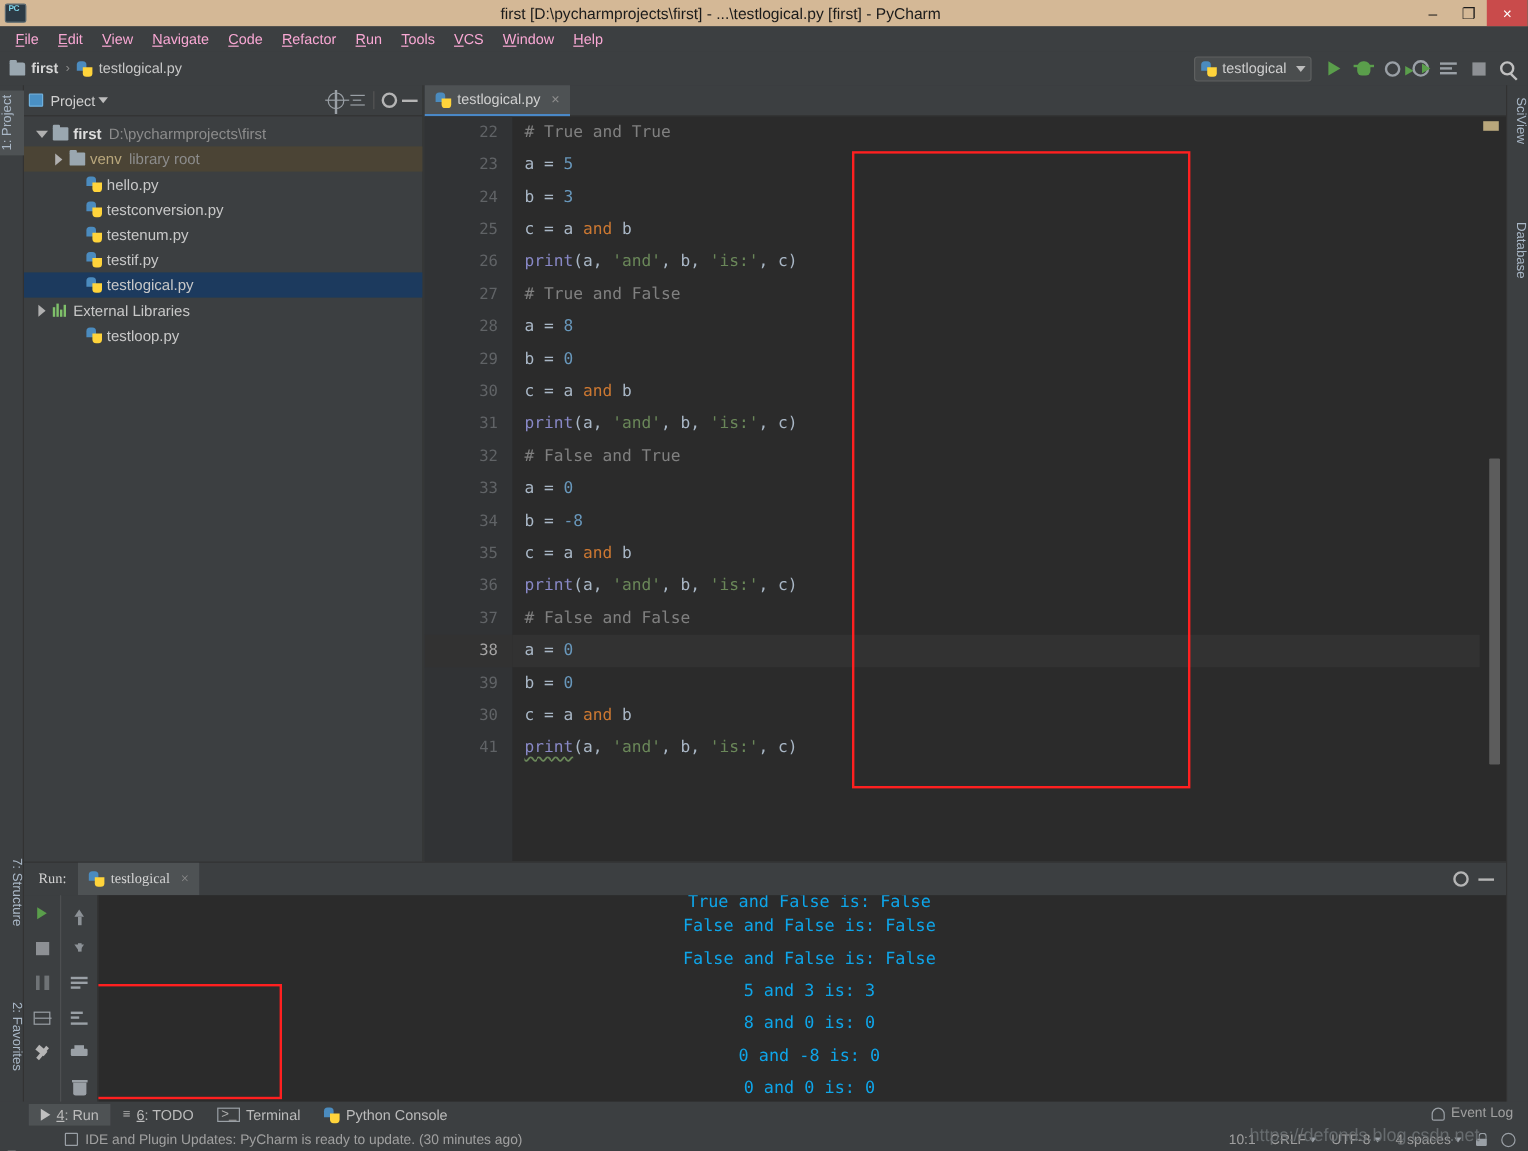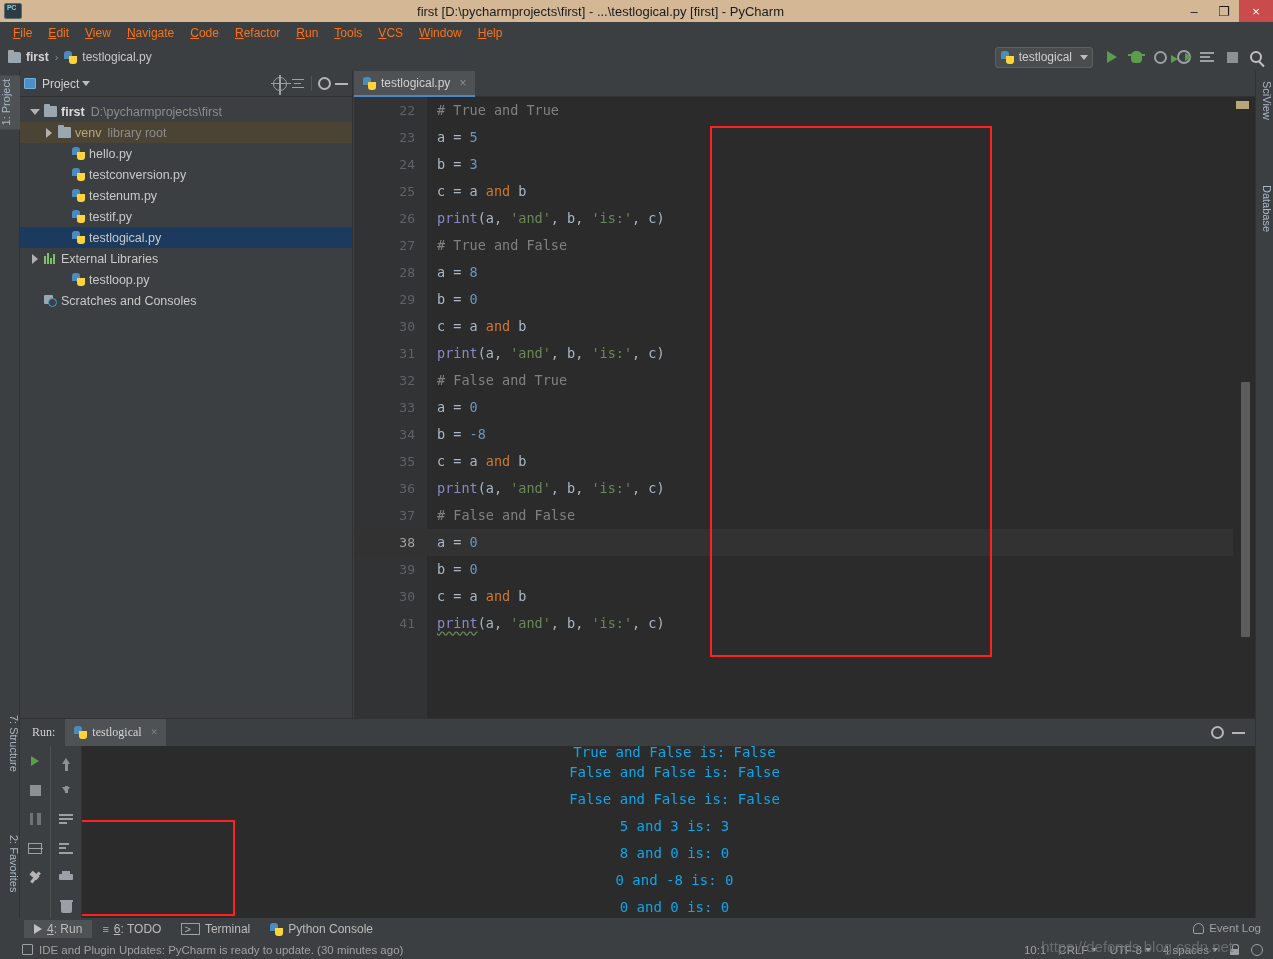--- a/index.html
+++ b/index.html
@@ -18,21 +18,21 @@
   .tb-title { flex:1; text-align:center; font-size:13px; color:#1b1b1b;
     white-space:nowrap; overflow:hidden; }
   .tb-btns { display:flex; height:22px; flex:none; }
   .tb-btn { width:30px; height:22px; display:flex; align-items:center;
     justify-content:center; font-size:13px; color:#1b1b1b; }
   .tb-btn.close { background:#c94b4b; color:#fff; width:34px; }
 
   
   .menubar { position:absolute; left:0; top:22px; width:1273px; height:21px;
     background:#3c3f41; display:flex; align-items:center; padding-left:5px; }
-  .menu-item { font-size:12px; color:#f97316; padding:2px 8px; white-space:nowrap; }
+  .menu-item { font-size:12px; color:#f9a8d4; padding:2px 8px; white-space:nowrap; }
   .menu-item u { text-decoration:underline; }
 
   
   .navbar { position:absolute; left:0; top:43px; width:1273px; height:28px;
     background:#3c3f41; display:flex; align-items:center; }
   .crumb { display:flex; align-items:center; font-size:12px; color:#b0b0b0;
     padding-left:8px; }
   .crumb .b-first { color:#d5d5d5; font-weight:bold; margin-left:5px; }
   .crumb .sep { margin:0 6px; color:#8a8a8a; font-size:11px; }
   .crumb .b-file { margin-left:5px; color:#c8c8c8; }
@@ -214,21 +214,21 @@
   
   .bottombar { position:absolute; left:0; top:918px; width:1273px; height:22px;
     background:#3c3f41; display:flex; align-items:center; padding-left:24px; }
   .bt { display:flex; align-items:center; gap:5px; font-size:12px; color:#bbbbbb;
     padding:2px 10px; white-space:nowrap; }
   .bt.active { background:#4e5254; }
   .bt u{text-decoration:underline;}
 
   
   .statusbar { position:absolute; left:0; top:940px; width:1273px; height:19px;
-    background:#3c3f41; display:flex; align-items:center; font-size:11.5px; color:#a0a0a0;}
+    background:#3c3f41; display:flex; align-items:center; font-size:11.5px; color:#a0a0a0;padding-left:32px;}
   .sb-left { display:flex; align-items:center; gap:6px; padding-left:22px; }
   .sb-sq{width:11px;height:11px;border:1.5px solid #9aa0a6;border-radius:1px;}
   .sb-right { margin-left:auto; display:flex; align-items:center; gap:12px; padding-right:10px; }
   .sb-right .c { display:flex; align-items:center; gap:3px;}
   .updown{width:0;height:0;border-left:3px solid transparent;border-right:3px solid transparent;
     border-top:4px solid #9aa0a6;}
   .lockico{width:9px;height:11px;position:relative;}
   .lockico::before{content:"";position:absolute;left:0;bottom:0;width:9px;height:6px;background:#9aa0a6;border-radius:1px;}
   .lockico::after{content:"";position:absolute;left:2px;top:0;width:5px;height:5px;
     border:1.5px solid #9aa0a6;border-bottom:none;border-radius:3px 3px 0 0;}
@@ -405,27 +405,20 @@
             </span>
           </span>
           <span class="t-label">External Libraries</span>
         </div>
         <div class="trow" style="padding-left: 36px;">
           <span class="arrow"></span>
           <span class="t-ico">
             <span class="py-ico"></span>
           </span>
           <span class="t-label">testloop.py</span>
-        </div>
-        <div class="trow" style="padding-left: 8px;">
-          <span class="arrow"></span>
-          <span class="t-ico">
-            <span class="scratch-ico"></span>
-          </span>
-          <span class="t-label">Scratches and Consoles</span>
         </div>
       </div>
   </div>
 
   <div class="editor-area">
     <div class="tabstrip">
       <div class="etab">
         <span class="py-ico"></span>
         <span>testlogical.py</span>
         <span class="x">×</span>

